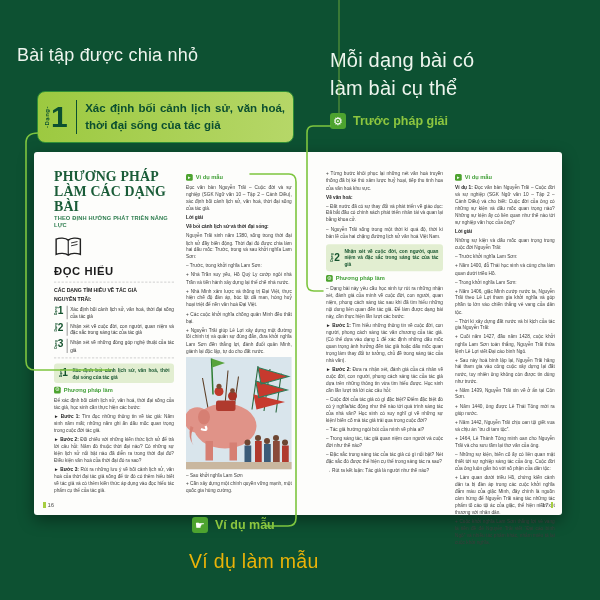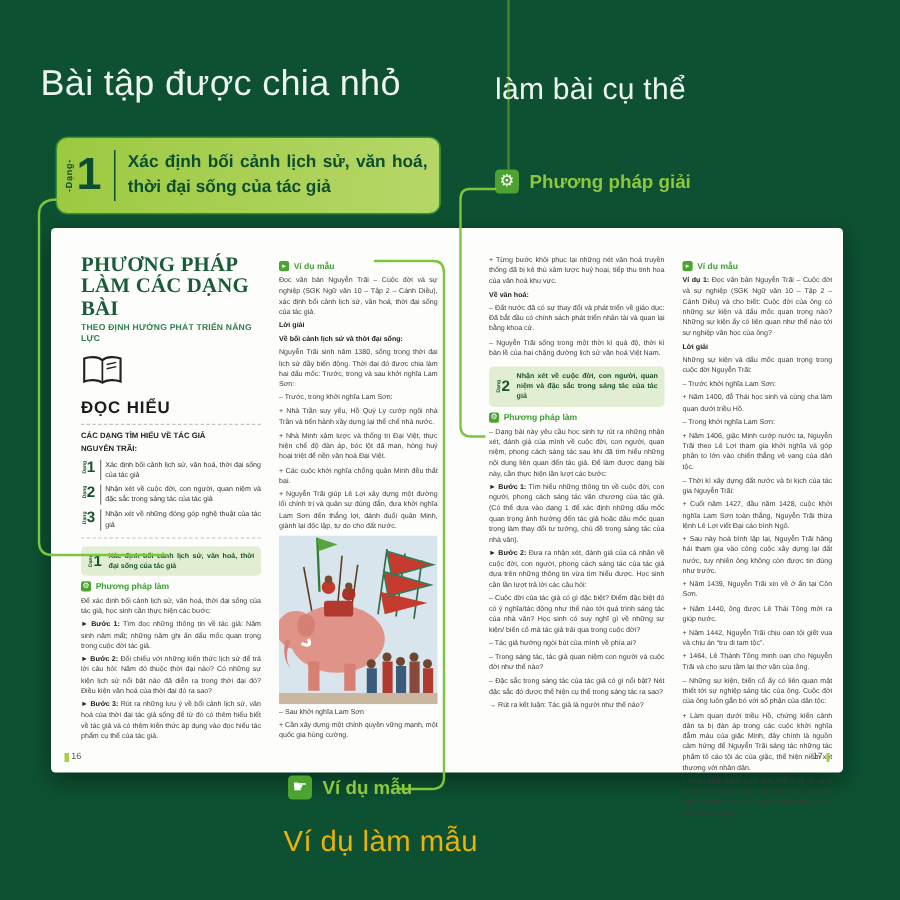--- a/index.html
+++ b/index.html
@@ -3,21 +3,21 @@
 <meta charset="utf-8">
 <style>
   html,body{margin:0;padding:0}
   body{
     width:600px;height:600px;position:relative;overflow:hidden;
     background:#0d5132;
     font-family:"Liberation Sans", sans-serif;
   }
   
   .headline{position:absolute;color:#eef5ee;font-weight:500;letter-spacing:.2px}
-  .hl-left{left:27px;top:40px;font-size:24px;line-height:31px}
+  .hl-left{left:17px;top:40px;font-size:18px;line-height:31px}
   .hl-right{left:330px;top:46px;font-size:20px;line-height:28px}
   .callout{
     position:absolute;left:37px;top:91px;width:257px;height:52px;box-sizing:border-box;
     background:linear-gradient(95deg,#9cc940,#b6d768);
     border:1.3px solid #2f8f35;border-radius:8px;
     display:flex;align-items:center;padding:4px 8px 4px 6px;z-index:2;
   }
   .co-badge{display:flex;align-items:center;color:#0b4f30}
   .co-rot{writing-mode:vertical-rl;transform:rotate(180deg);font-size:6px;font-weight:bold;letter-spacing:.5px}
   .co-num{font-size:30px;font-weight:bold;line-height:1;margin-left:1px}
@@ -84,26 +84,27 @@
 <div class="callout">
   <div class="co-badge">
     <span class="co-rot">-Dạng-</span>
     <span class="co-num">1</span>
   </div>
   <div class="co-div"></div>
   <div class="co-text">Xác định bối cảnh lịch sử, văn hoá, thời đại sống của tác giả</div>
 </div>
 
 <div class="headline hl-right">
+  <div>Mỗi dạng bài có</div>
   <div>làm bài cụ thể</div>
 </div>
 
 <div class="tag-label tag-method">
   <span class="icon-sq">⚙</span>
-  <span class="tag-text">Phương pháp giải</span>
+  <span class="tag-text">Trước pháp giải</span>
 </div>
 
 <div class="book">
 
   <div class="col" style="left:20px;width:120px">
     <div class="shrink" style="width:160px">
       <div class="bk-title">
         <div>PHƯƠNG PHÁP</div>
         <div>LÀM CÁC DẠNG BÀI</div>
       </div>

